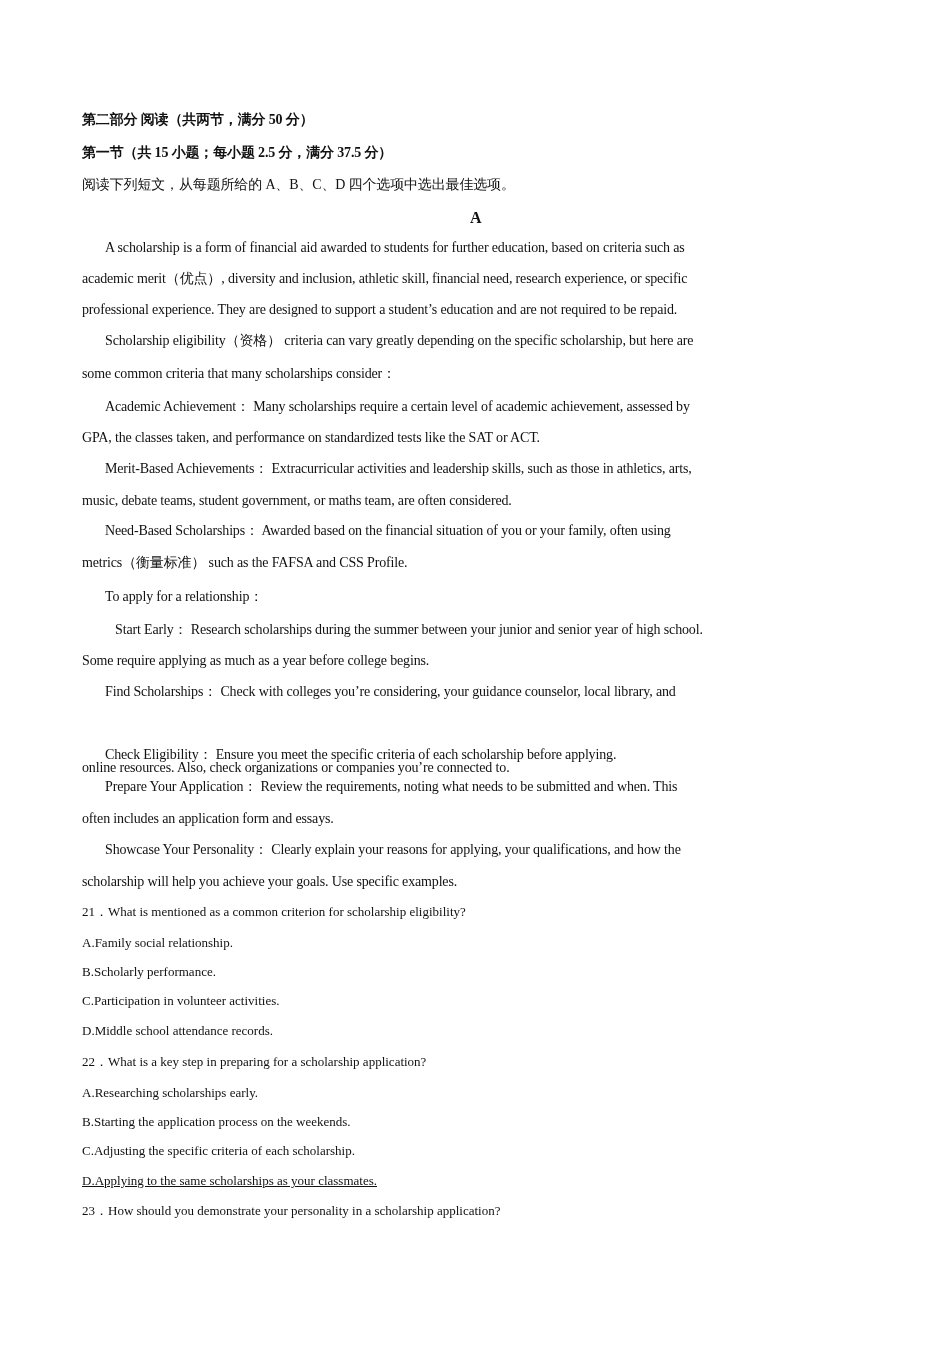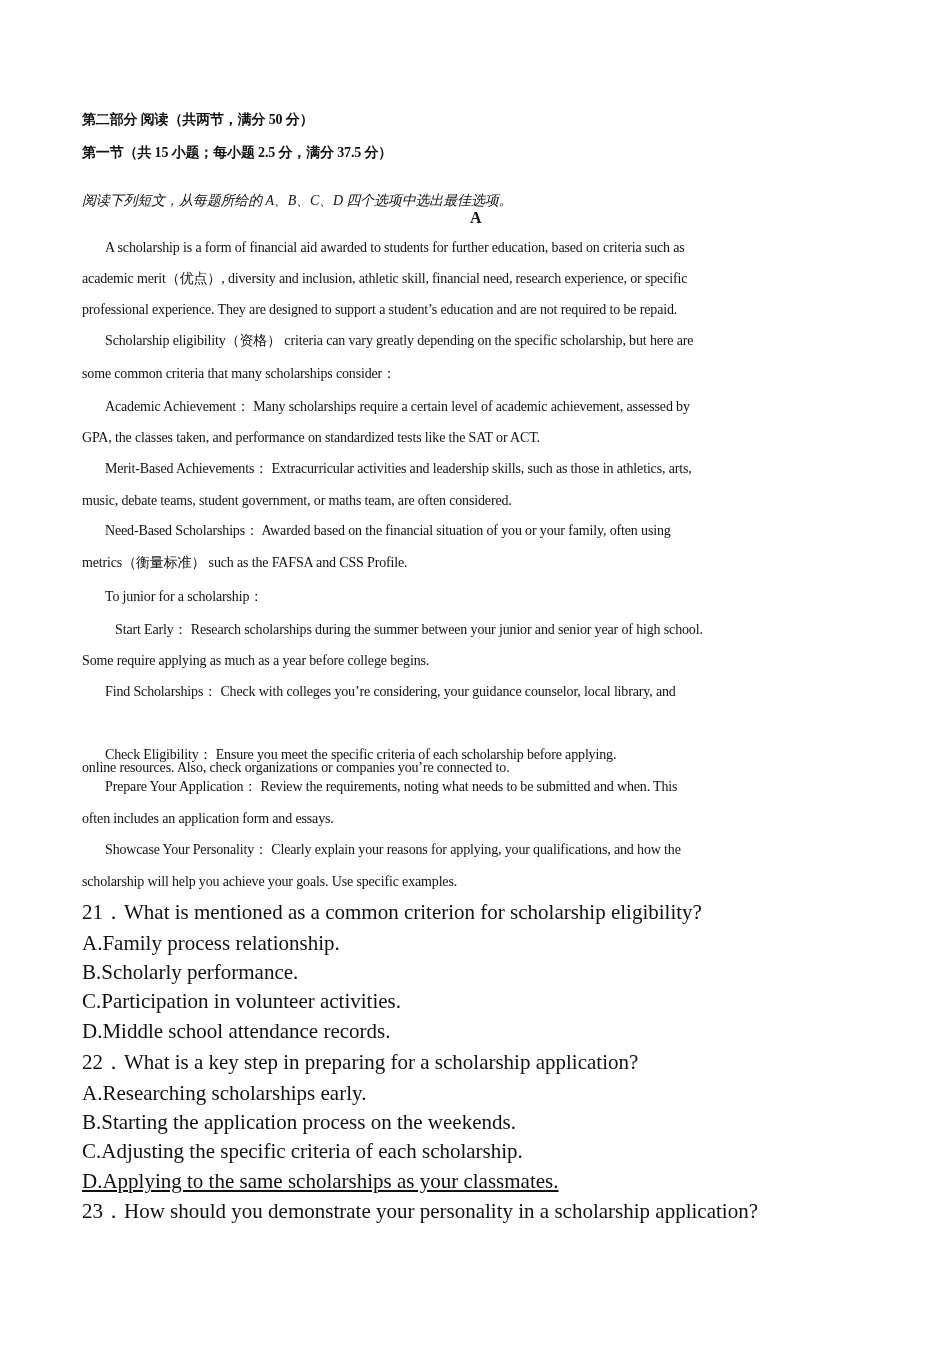--- a/index.html
+++ b/index.html
@@ -31,61 +31,61 @@
     }
     .indent { left: 23px; }
     .bold { font-weight: bold; }
     .section-letter {
       position: absolute;
       left: 388px;
       font-weight: bold;
       font-size: 16px;
       line-height: 20px;
     }
-    .q-line { font-size: 21px; letter-spacing: 0; }
+    .q-line { font-size: 13px; letter-spacing: 0; }
   </style>
 </head>
 <body>
 
 <div class="page">
 
   <div class="line bold" style="top:110px;">第二部分 阅读（共两节，满分 50 分）</div>
   <div class="line bold" style="top:143px;">第一节（共 15 小题；每小题 2.5 分，满分 37.5 分）</div>
-  <div class="line" style="top:191px;font-style:italic;">阅读下列短文，从每题所给的 A、B、C、D 四个选项中选出最佳选项。</div>
+  <div class="line" style="top:175px;">阅读下列短文，从每题所给的 A、B、C、D 四个选项中选出最佳选项。</div>
   <div class="section-letter" style="top:208px;">A</div>
 
   <div>
     <div class="line indent" style="top:238px;">A scholarship is a form of financial aid awarded to students for further education, based on criteria such as</div>
     <div class="line" style="top:269px;">academic merit（优点）, diversity and inclusion, athletic skill, financial need, research experience, or specific</div>
     <div class="line" style="top:300px;">professional experience. They are designed to support a student’s education and are not required to be repaid.</div>
     <div class="line indent" style="top:331px;">Scholarship eligibility（资格） criteria can vary greatly depending on the specific scholarship, but here are</div>
     <div class="line" style="top:364px;">some common criteria that many scholarships consider：</div>
 
     <div class="line indent" style="top:397px;">Academic Achievement： Many scholarships require a certain level of academic achievement, assessed by</div>
     <div class="line" style="top:428px;">GPA, the classes taken, and performance on standardized tests like the SAT or ACT.</div>
     <div class="line indent" style="top:459px;">Merit-Based Achievements： Extracurricular activities and leadership skills, such as those in athletics, arts,</div>
     <div class="line" style="top:491px;">music, debate teams, student government, or maths team, are often considered.</div>
     <div class="line indent" style="top:521px;">Need-Based Scholarships： Awarded based on the financial situation of you or your family, often using</div>
     <div class="line" style="top:553px;">metrics（衡量标准） such as the FAFSA and CSS Profile.</div>
 
-    <div class="line indent" style="top:587px;">To junior for a scholarship：</div>
+    <div class="line indent" style="top:587px;">To apply for a relationship：</div>
     <div class="line indent" style="top:620px;margin-left:10px;">Start Early： Research scholarships during the summer between your junior and senior year of high school.</div>
     <div class="line" style="top:651px;">Some require applying as much as a year before college begins.</div>
     <div class="line indent" style="top:682px;">Find Scholarships： Check with colleges you’re considering, your guidance counselor, local library, and</div>
     <div class="line" style="top:714px;margin-top:44px;">online resources. Also, check organizations or companies you’re connected to.</div>
     <div class="line indent" style="top:745px;">Check Eligibility： Ensure you meet the specific criteria of each scholarship before applying.</div>
     <div class="line indent" style="top:777px;">Prepare Your Application： Review the requirements, noting what needs to be submitted and when. This</div>
     <div class="line" style="top:809px;">often includes an application form and essays.</div>
     <div class="line indent" style="top:840px;">Showcase Your Personality： Clearly explain your reasons for applying, your qualifications, and how the</div>
     <div class="line" style="top:872px;">scholarship will help you achieve your goals. Use specific examples.</div>
   </div>
 
   <div>
     <div class="line q-line" style="top:902px;">21．What is mentioned as a common criterion for scholarship eligibility?</div>
-    <div class="line q-line" style="top:933px;">A.Family process relationship.</div>
+    <div class="line q-line" style="top:933px;">A.Family social relationship.</div>
     <div class="line q-line" style="top:962px;">B.Scholarly performance.</div>
     <div class="line q-line" style="top:991px;">C.Participation in volunteer activities.</div>
     <div class="line q-line" style="top:1021px;">D.Middle school attendance records.</div>
   </div>
 
   <div>
     <div class="line q-line" style="top:1052px;">22．What is a key step in preparing for a scholarship application?</div>
     <div class="line q-line" style="top:1083px;">A.Researching scholarships early.</div>
     <div class="line q-line" style="top:1112px;">B.Starting the application process on the weekends.</div>
     <div class="line q-line" style="top:1141px;">C.Adjusting the specific criteria of each scholarship.</div>

